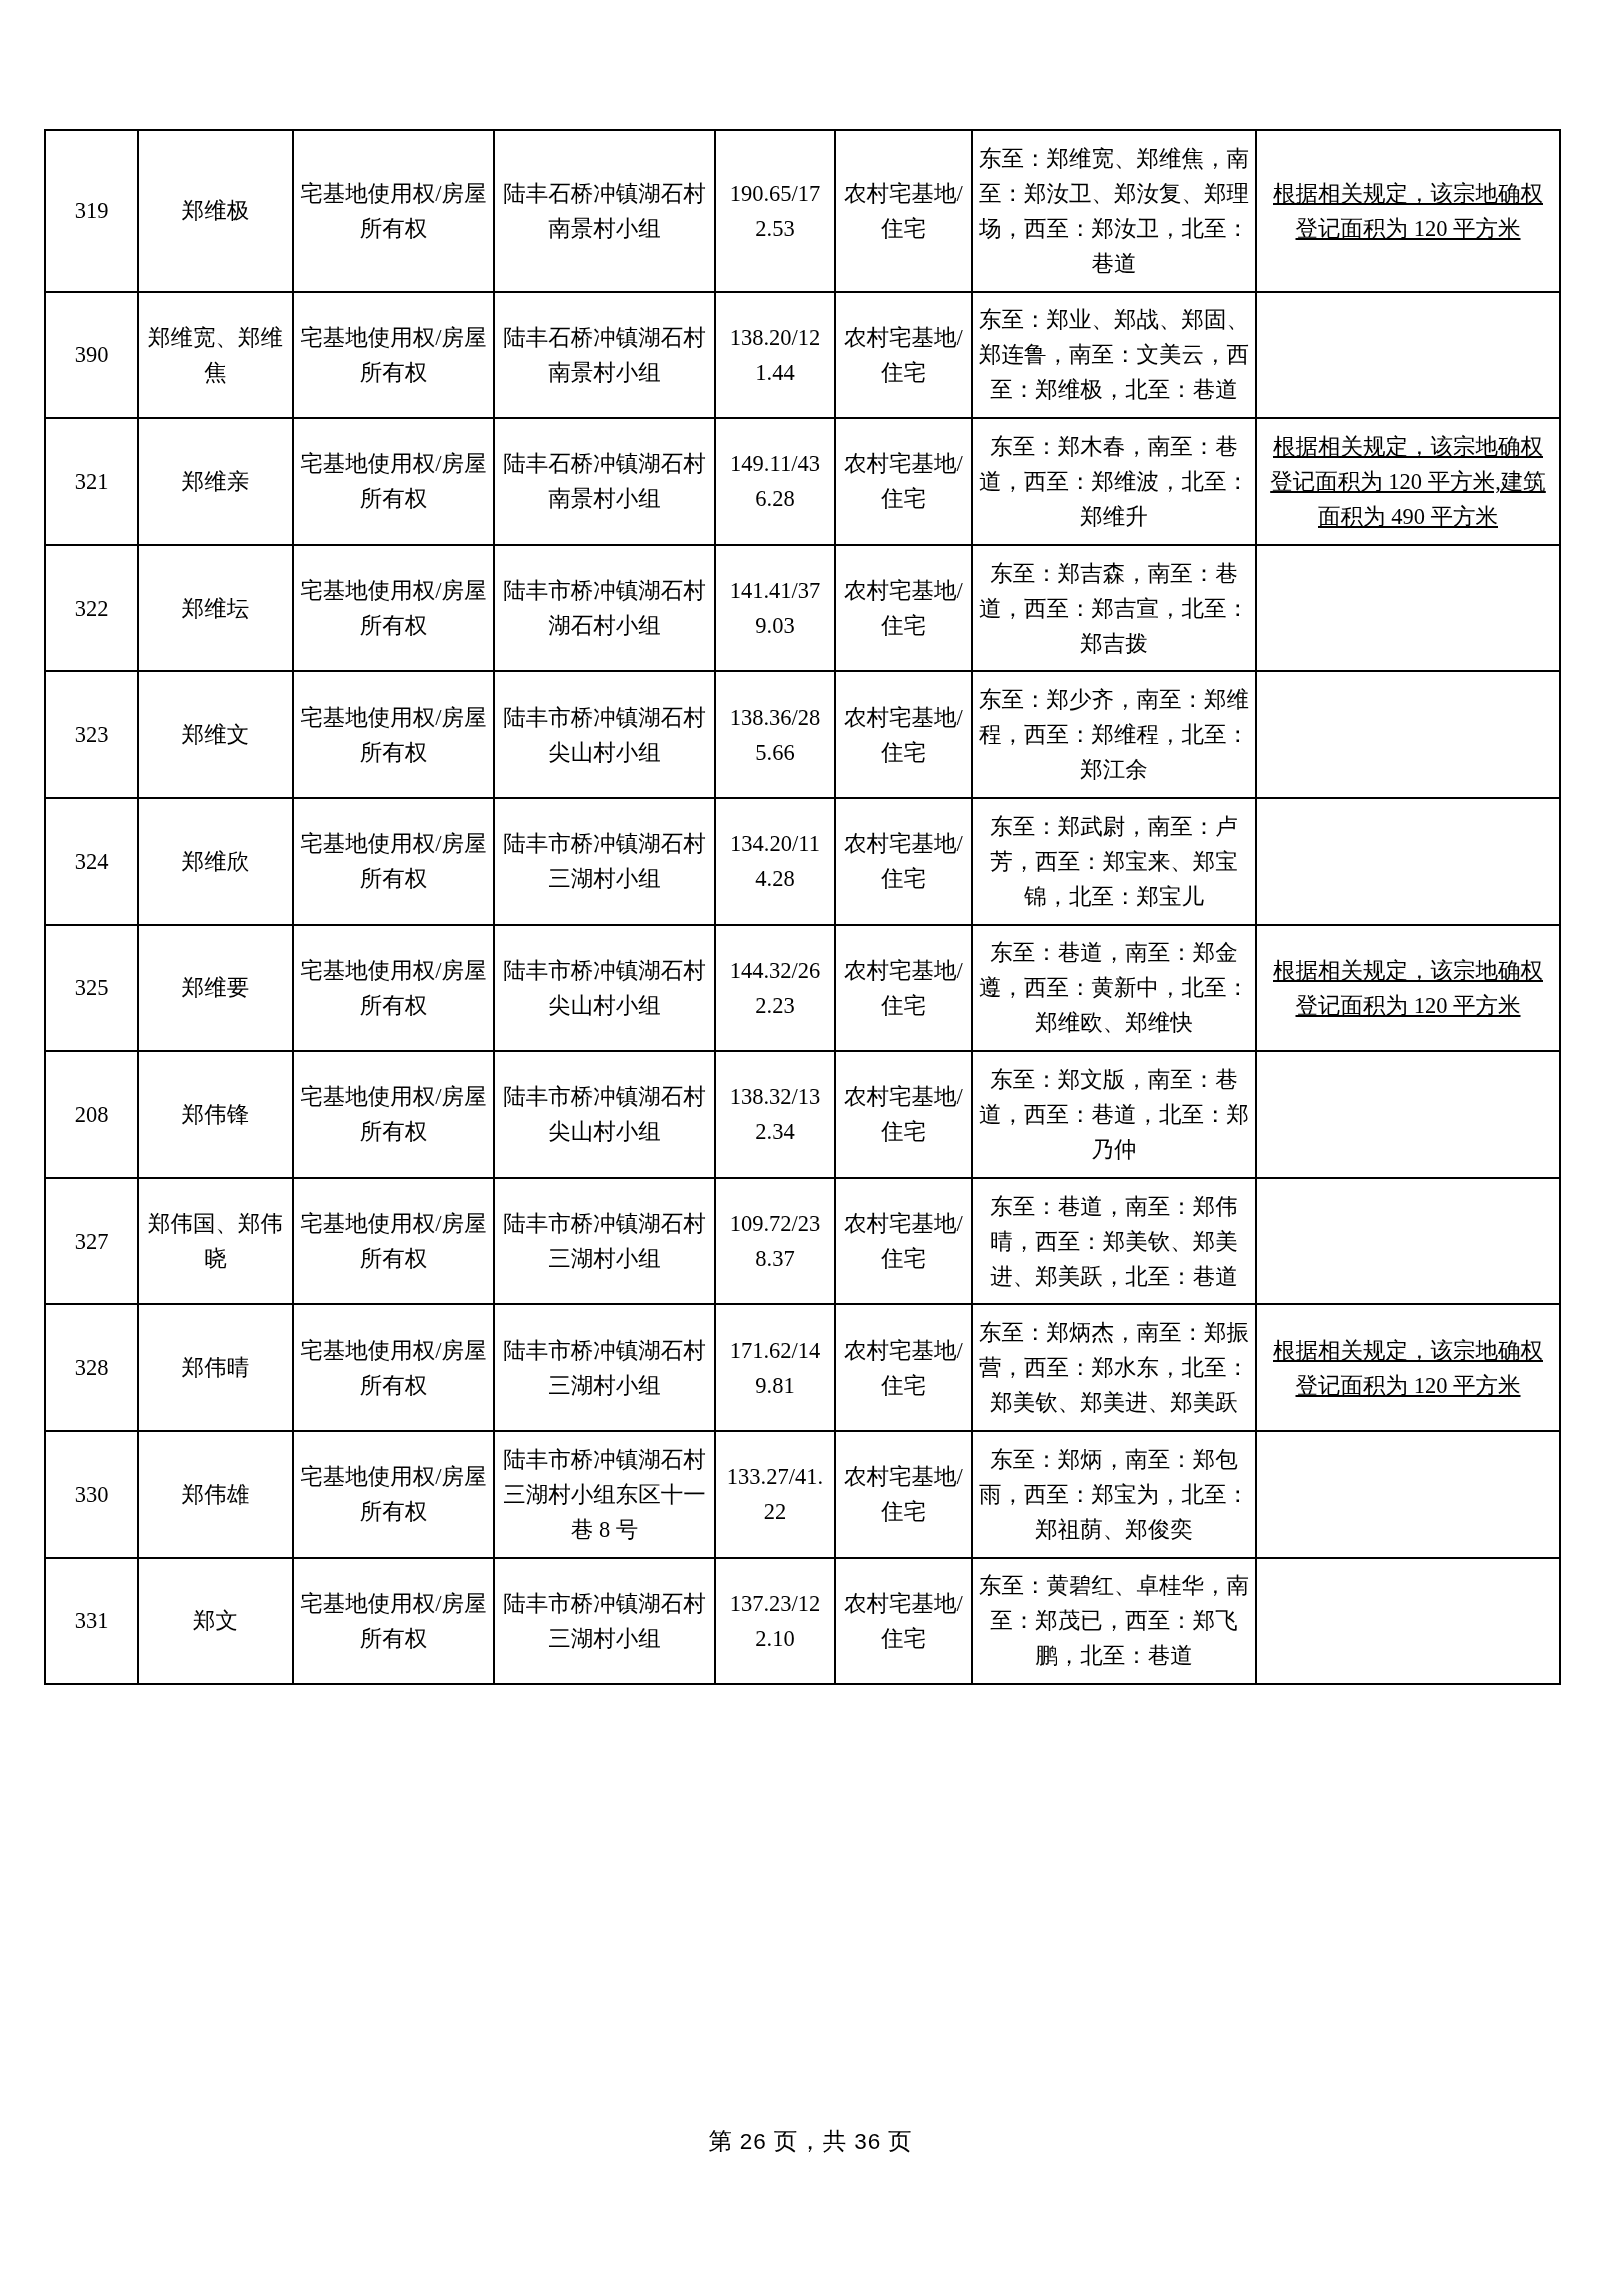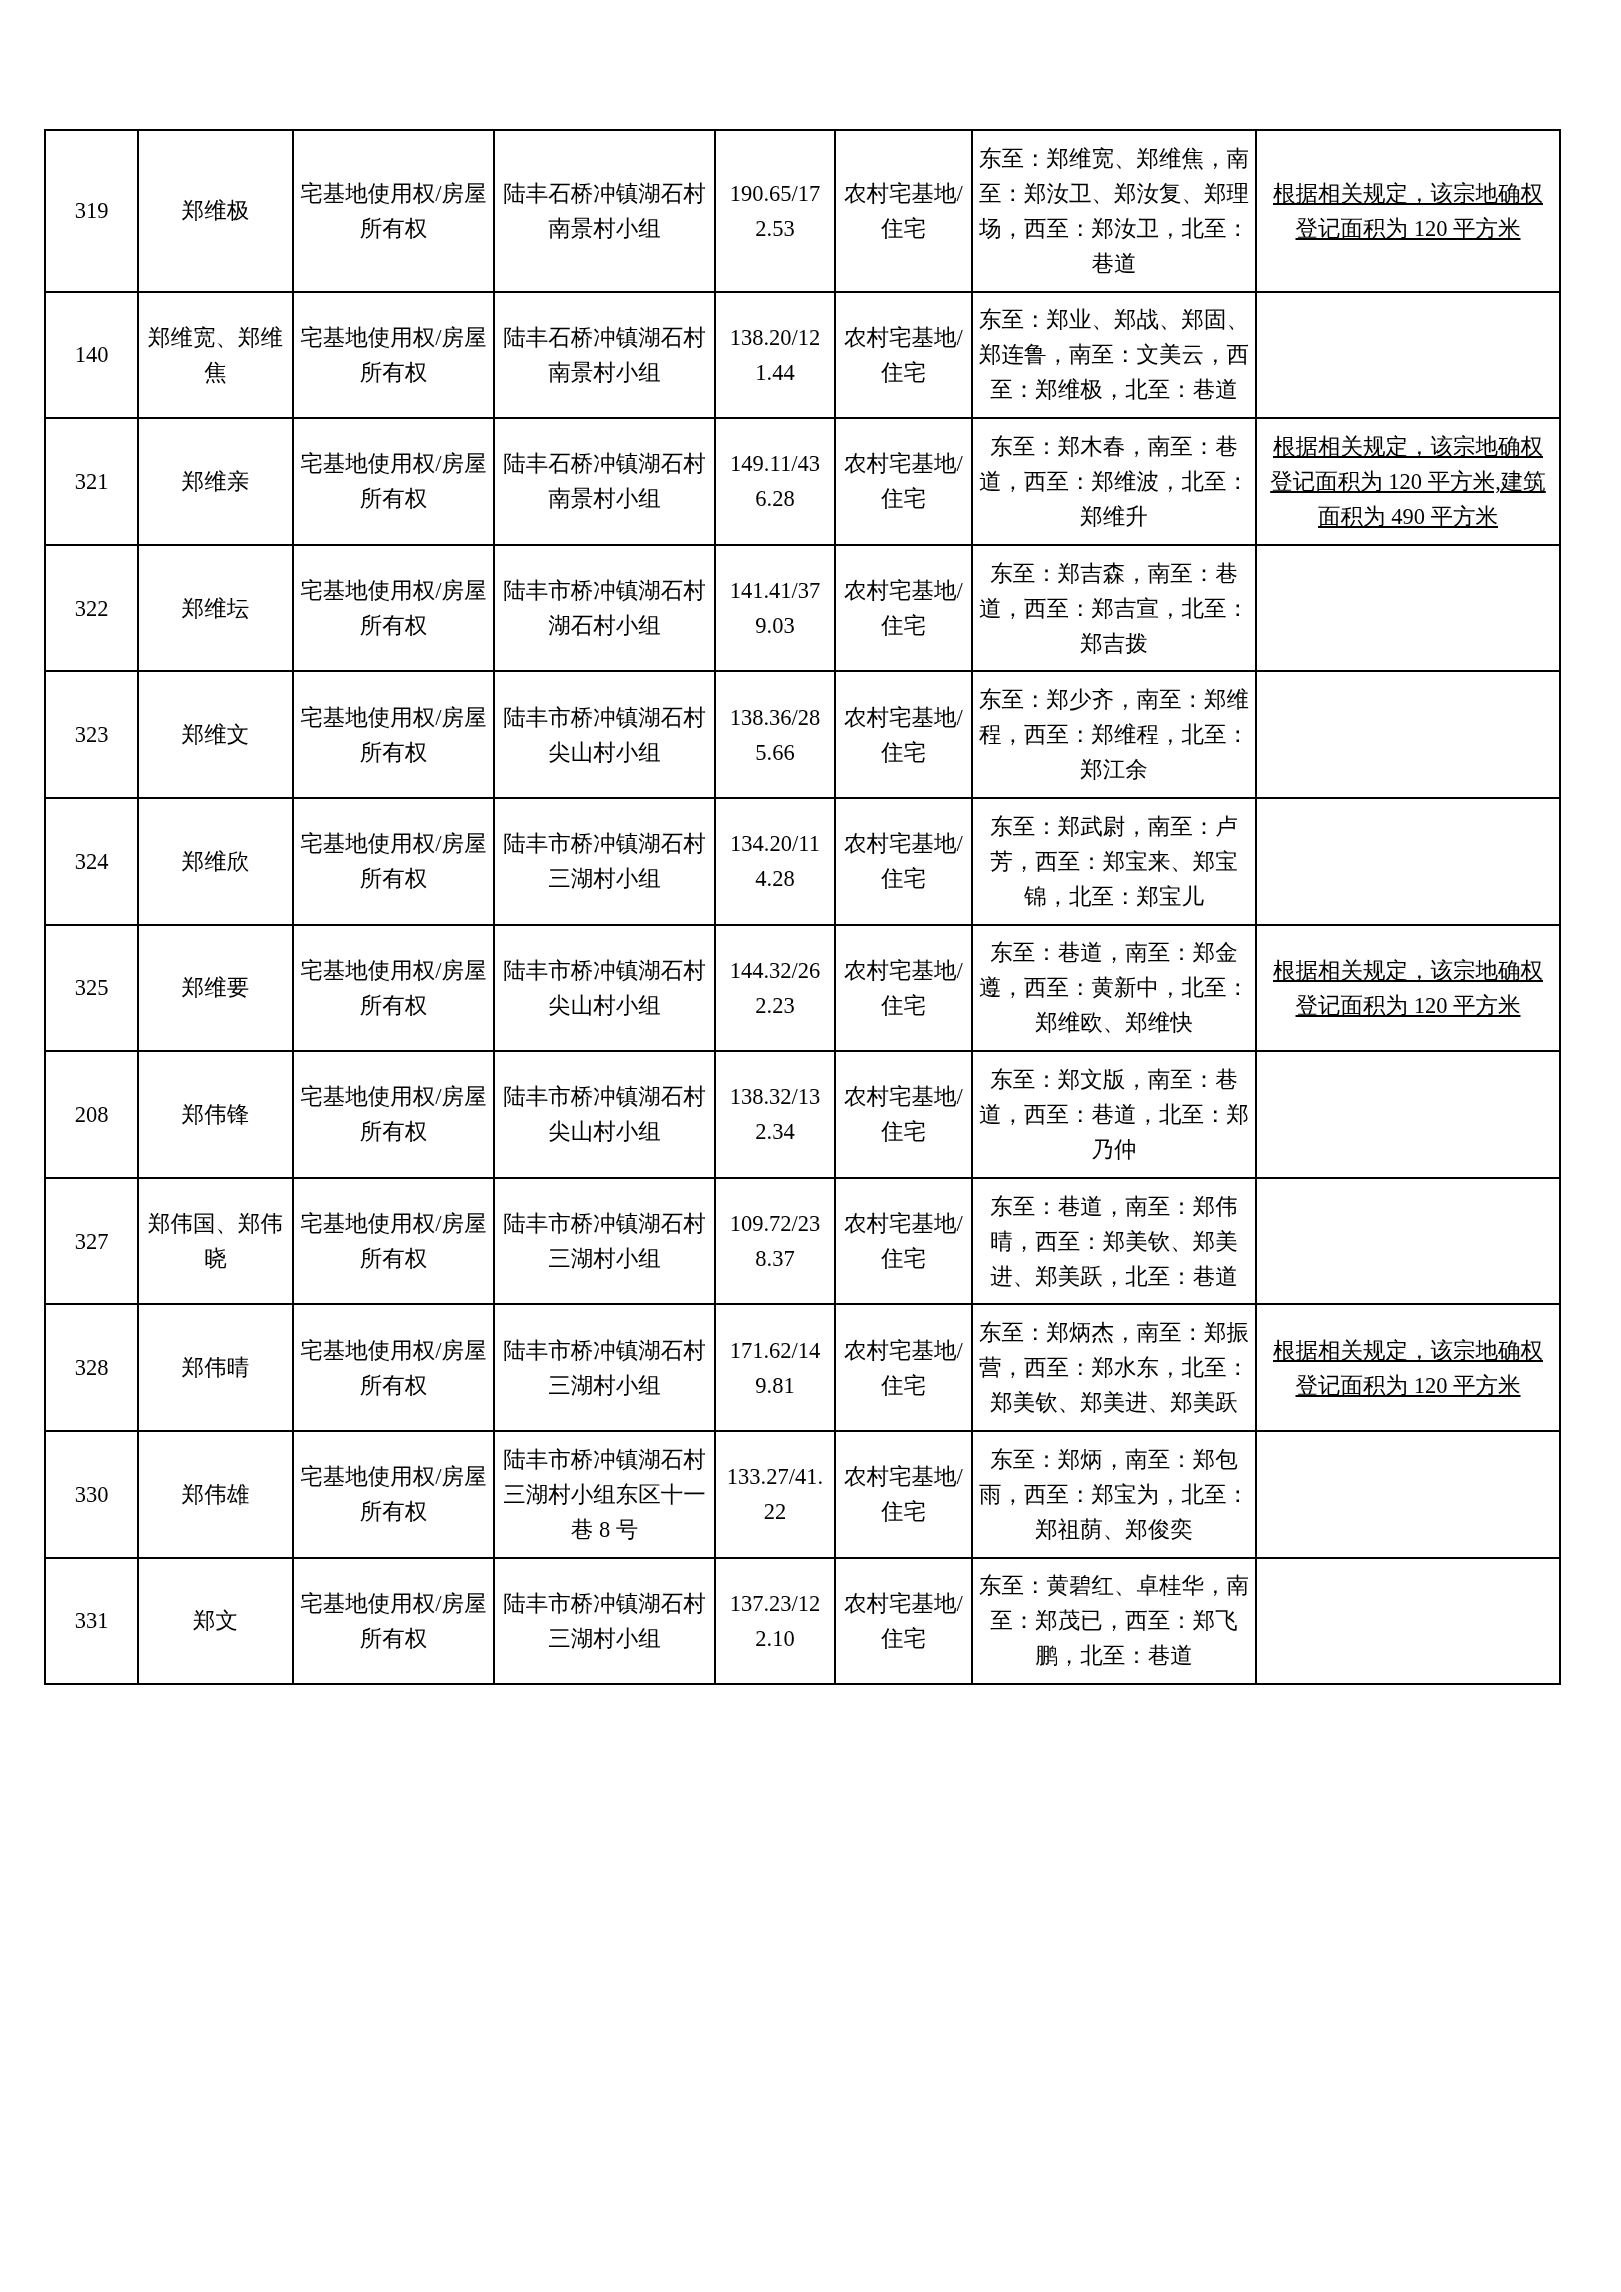--- a/index.html
+++ b/index.html
@@ -78,21 +78,21 @@
       <td class="c-no">319</td>
       <td class="c-holder">郑维极</td>
       <td class="c-right">宅基地使用权/房屋所有权</td>
       <td class="c-loc">陆丰石桥冲镇湖石村南景村小组</td>
       <td class="c-area">190.65/172.53</td>
       <td class="c-use">农村宅基地/住宅</td>
       <td class="c-bound">东至：郑维宽、郑维焦，南至：郑汝卫、郑汝复、郑理场，西至：郑汝卫，北至：巷道</td>
       <td class="c-remark">根据相关规定，该宗地确权登记面积为 120 平方米</td>
     </tr>
         <tr>
-      <td class="c-no">140</td>
+      <td class="c-no">390</td>
       <td class="c-holder">郑维宽、郑维焦</td>
       <td class="c-right">宅基地使用权/房屋所有权</td>
       <td class="c-loc">陆丰石桥冲镇湖石村南景村小组</td>
       <td class="c-area">138.20/121.44</td>
       <td class="c-use">农村宅基地/住宅</td>
       <td class="c-bound">东至：郑业、郑战、郑固、郑连鲁，南至：文美云，西至：郑维极，北至：巷道</td>
       <td class="c-remark"></td>
     </tr>
         <tr>
       <td class="c-no">321</td>
@@ -190,15 +190,16 @@
       <td class="c-right">宅基地使用权/房屋所有权</td>
       <td class="c-loc">陆丰市桥冲镇湖石村三湖村小组</td>
       <td class="c-area">137.23/122.10</td>
       <td class="c-use">农村宅基地/住宅</td>
       <td class="c-bound">东至：黄碧红、卓桂华，南至：郑茂已，西至：郑飞鹏，北至：巷道</td>
       <td class="c-remark"></td>
     </tr>
       </tbody>
   </table>
 
+  <div class="footer"><span>第 </span><span class="num">26</span><span> 页，共 </span><span class="num">36</span><span> 页</span></div>
 
 </div>
 
 
 </body></html>

